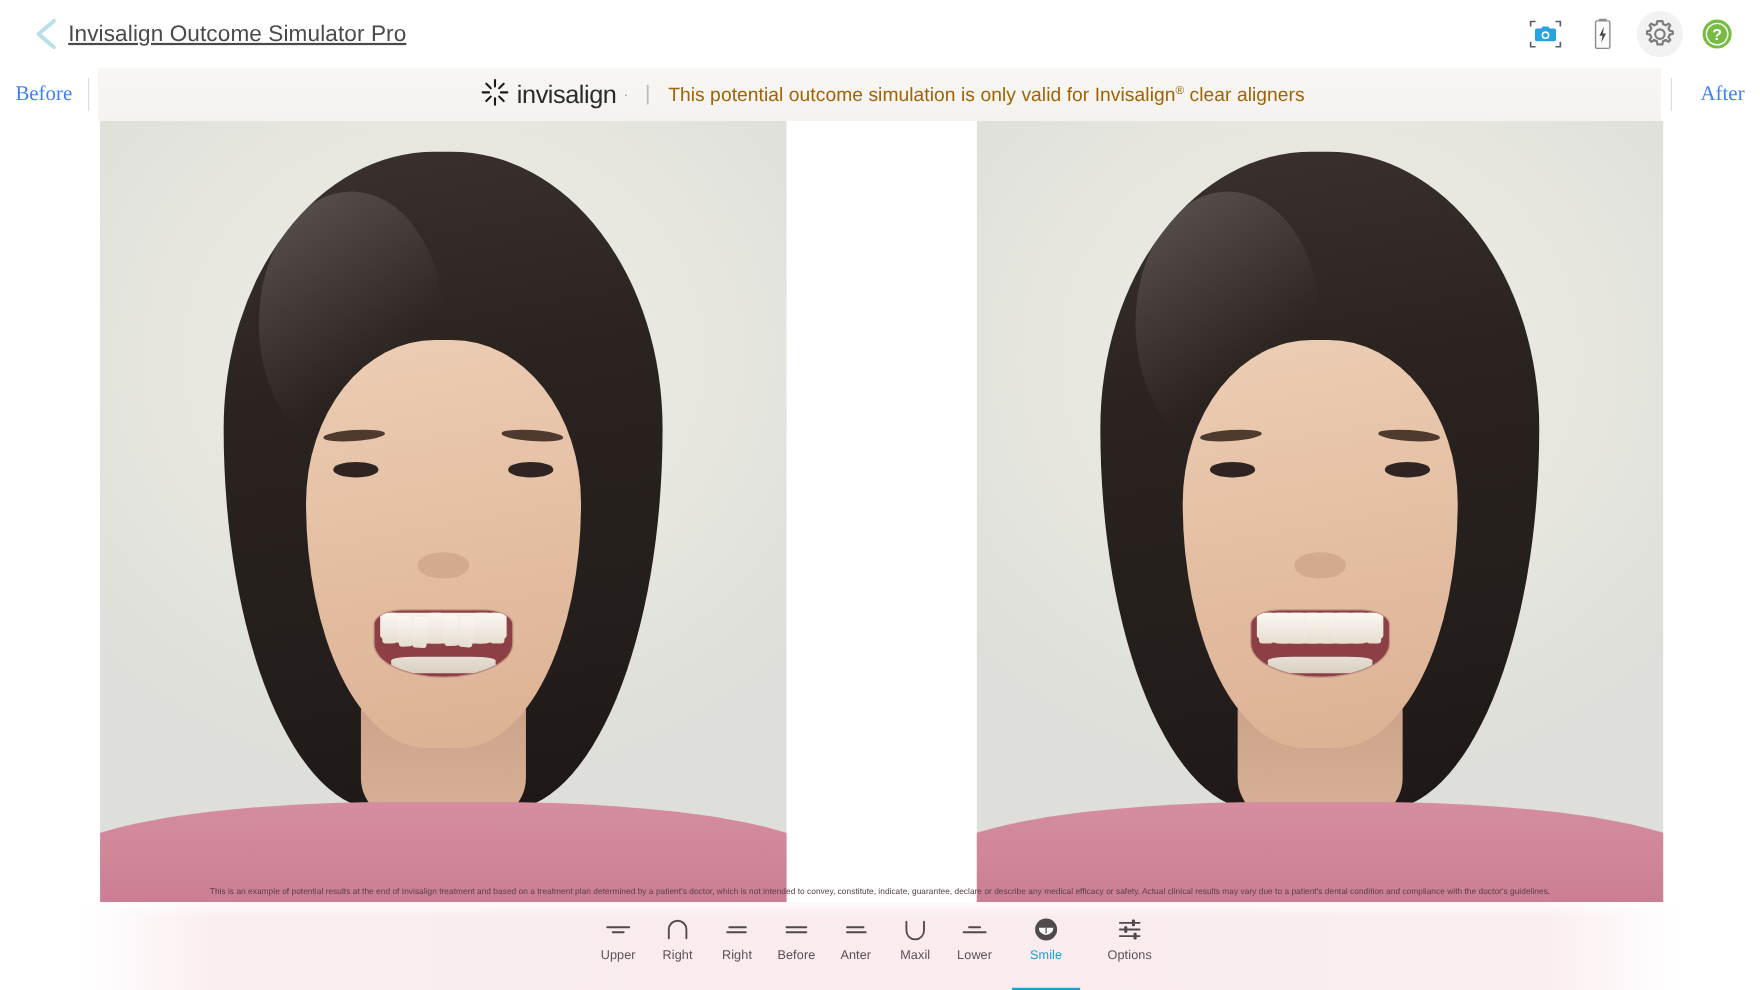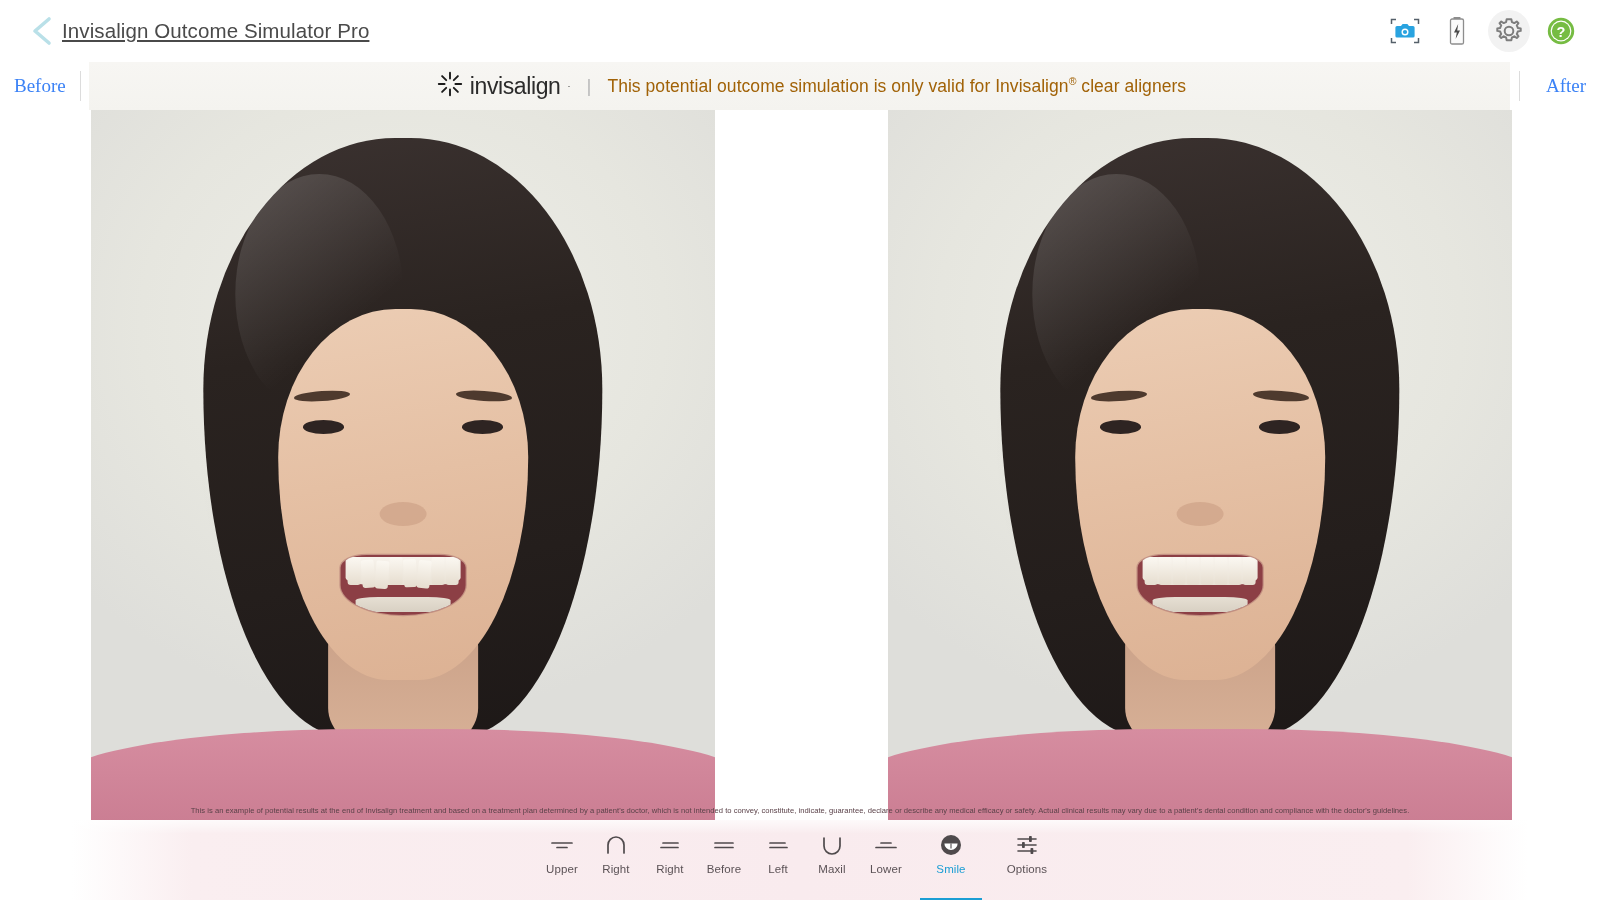--- a/index.html
+++ b/index.html
@@ -603,21 +603,21 @@
 
       <div class="tool-item">
         <div class="tool-icon">
           <svg width="26" height="22" viewBox="0 0 26 22">
             <g stroke="#4f4a4c" stroke-width="1.7" stroke-linecap="round">
               <line x1="5" y1="9" x2="20" y2="9"></line>
               <line x1="5" y1="13.5" x2="22" y2="13.5"></line>
             </g>
           </svg>
         </div>
-        <div class="tool-label">Left</div>
+        <div class="tool-label">Anter</div>
 
       </div>
 
       <div class="tool-item">
         <div class="tool-icon">
           <svg width="26" height="22" viewBox="0 0 26 22">
             <path d="M5 4 V12 a8 8 0 0 0 16 0 V4" fill="none" stroke="#4f4a4c" stroke-width="1.7" stroke-linecap="round"></path>
           </svg>
         </div>
         <div class="tool-label">Maxil</div>

